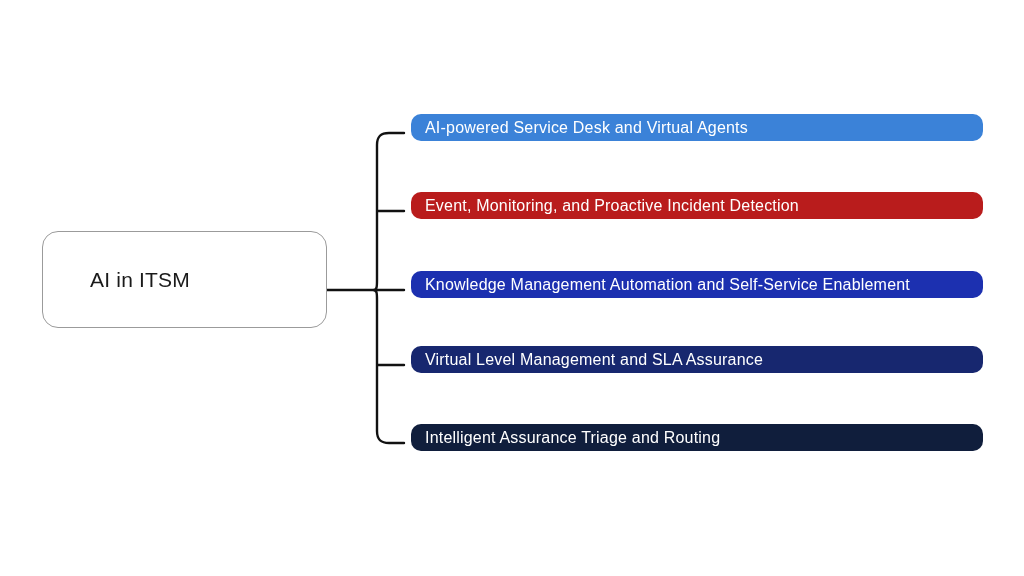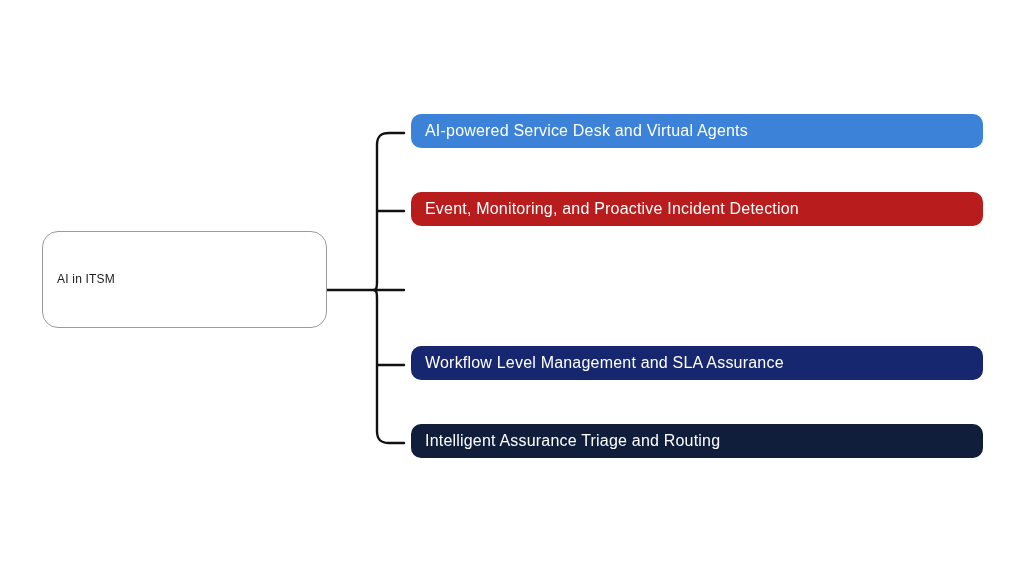--- a/index.html
+++ b/index.html
@@ -31,31 +31,32 @@
       background: #ffffff;
       border: 1.5px solid #9b9b9b;
       border-radius: 16px;
       display: flex;
       flex-direction: column;
       justify-content: center;
       padding-left: 14px;
       padding-right: 8px;
     }
     .root-line {
-      font-size: 12px;
+      font-size: 21px;
       line-height: 31px;
       color: #1a1a1a;
       letter-spacing: 0.2px;
       white-space: nowrap;
+      margin-left: 33px;
     }
     .branch-node {
       position: absolute;
       left: 411px;
       width: 572px;
-      height: 34px;
+      height: 27px;
       box-sizing: border-box;
       border-radius: 10px;
       display: flex;
       align-items: center;
       padding: 0 14px;
     }
     .branch-label {
       font-size: 16px;
       letter-spacing: 0.2px;
       white-space: nowrap;
@@ -86,22 +87,25 @@
   </div>
 
   <div class="branch-node b1" style="background-color: rgb(59, 130, 216);">
     <span class="branch-label" style="color: rgb(255, 255, 255);">AI-powered Service Desk and Virtual Agents</span>
   </div>
 
   <div class="branch-node b2" style="background-color: #b91c1c;">
     <span class="branch-label" style="color: rgb(255, 255, 255);">Event, Monitoring, and Proactive Incident Detection</span>
   </div>
 
+  <div class="branch-node b3" style="background-color: rgb(28, 48, 176);">
+    <span class="branch-label" style="color: rgb(255, 255, 255);">Knowledge Management Automation and Self-Service Enablement</span>
+  </div>
 
   <div class="branch-node b4" style="background-color: rgb(23, 39, 111);">
-    <span class="branch-label" style="color: rgb(255, 255, 255);">Workflow Level Management and SLA Assurance</span>
+    <span class="branch-label" style="color: rgb(255, 255, 255);">Virtual Level Management and SLA Assurance</span>
   </div>
 
   <div class="branch-node b5" style="background-color: rgb(16, 30, 60);">
     <span class="branch-label" style="color: rgb(255, 255, 255);">Intelligent Assurance Triage and Routing</span>
   </div>
 
 </div>
 
 </body></html>

